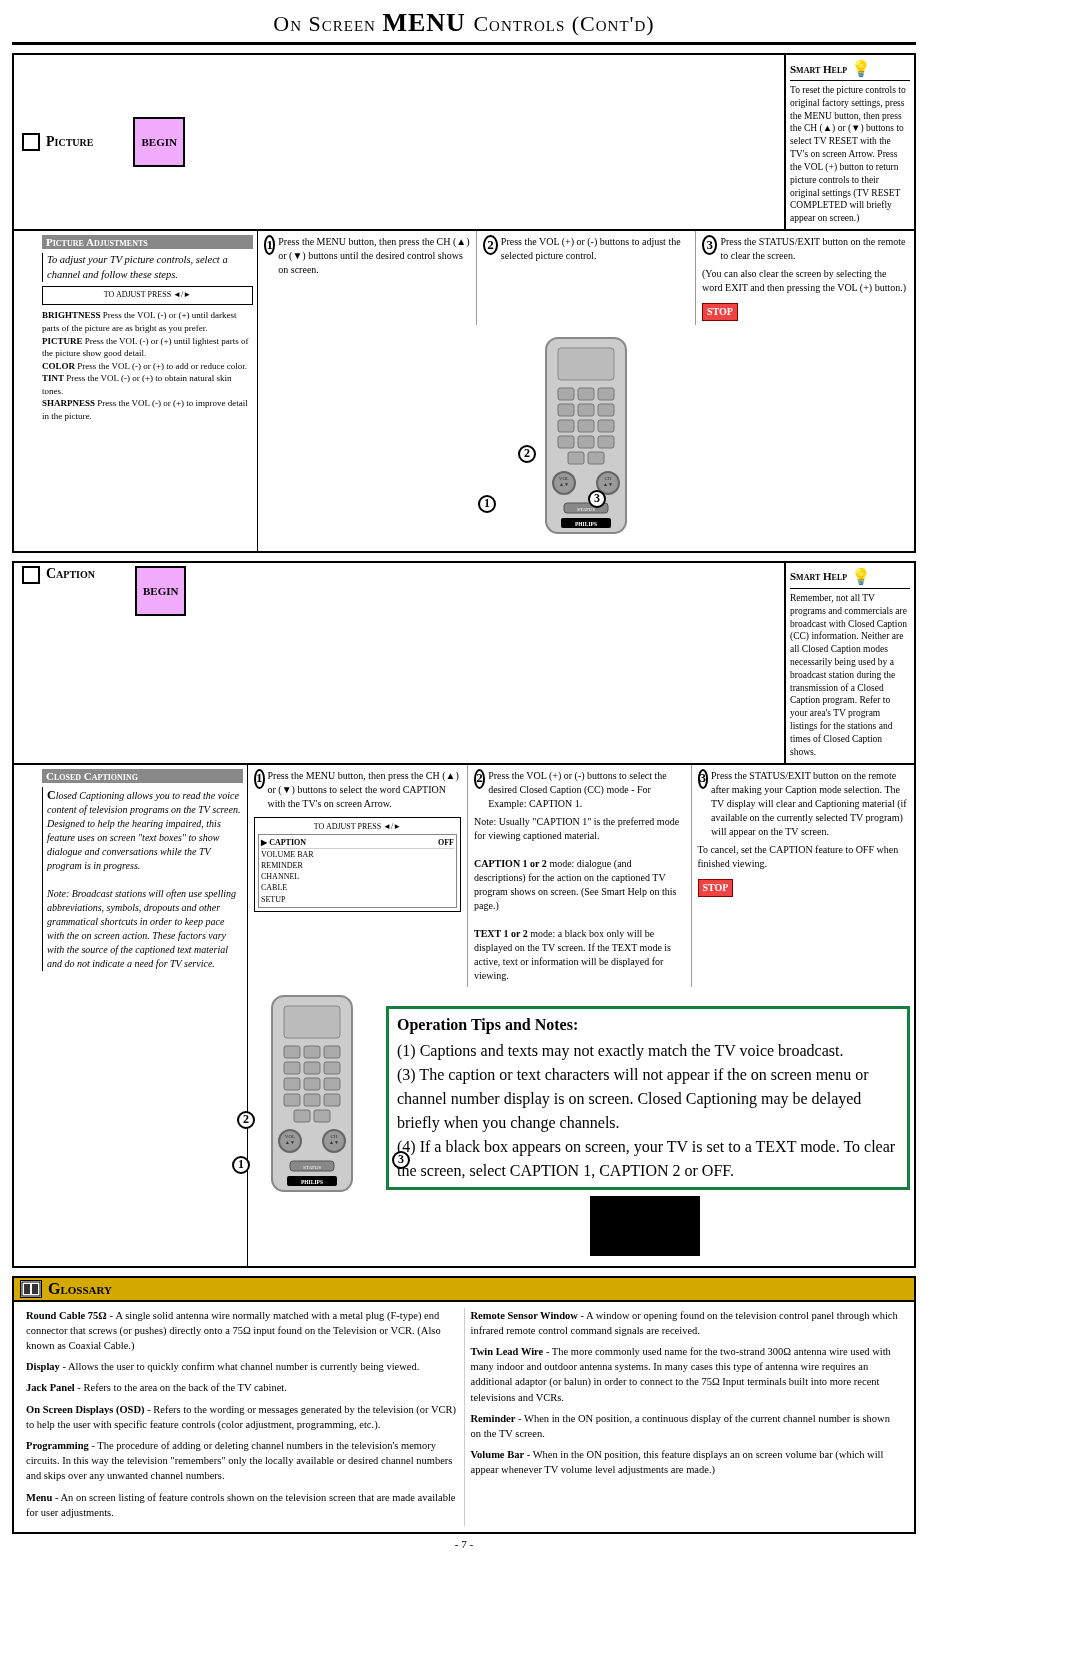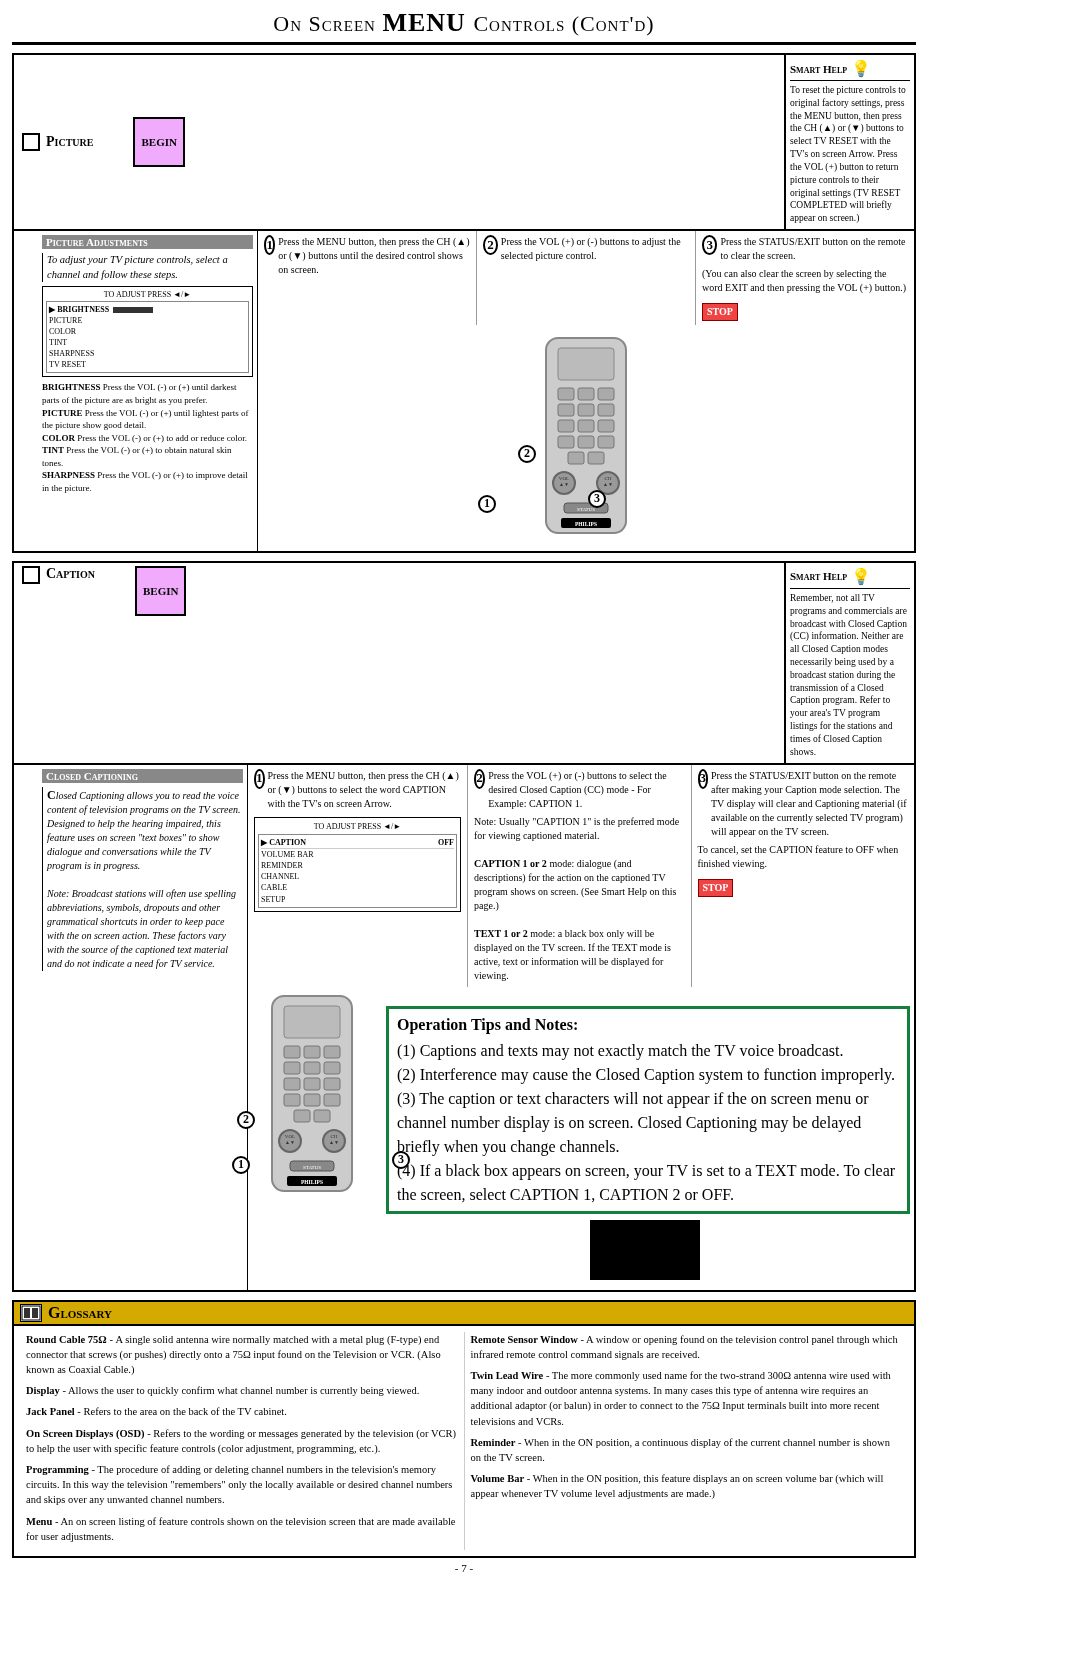--- a/index.html
+++ b/index.html
@@ -340,31 +340,20 @@
     </div>
 
     <div class="section-inner">
 
       <div class="left-panel">
         <div class="left-panel-title">Picture Adjustments</div>
         <div class="left-panel-italic">To adjust your TV picture controls, select a channel and follow these steps.</div>
 
         <div class="screen-mockup">
           <div class="screen-mockup-header">TO ADJUST PRESS ◄/►</div>
-          <div class="screen-mockup-menu">
-            <div class="menu-item menu-item-active">
-              <span>▶ BRIGHTNESS </span>
-              <span class="brightness-bar" style="width:40px;"></span>
-            </div>
-            <div class="menu-item">PICTURE</div>
-            <div class="menu-item">COLOR</div>
-            <div class="menu-item">TINT</div>
-            <div class="menu-item">SHARPNESS</div>
-            <div class="menu-item">TV RESET</div>
-          </div>
         </div>
 
         <div class="adjustment-text">
           <p><span class="term">BRIGHTNESS</span> Press the VOL (-) or (+) until darkest parts of the picture are as bright as you prefer.</p>
           <p><span class="term">PICTURE</span> Press the VOL (-) or (+) until lightest parts of the picture show good detail.</p>
           <p><span class="term">COLOR</span> Press the VOL (-) or (+) to add or reduce color.</p>
           <p><span class="term">TINT</span> Press the VOL (-) or (+) to obtain natural skin tones.</p>
           <p><span class="term">SHARPNESS</span> Press the VOL (-) or (+) to improve detail in the picture.</p>
         </div>
       </div>
@@ -572,21 +561,20 @@
             </div>
             <div style="position:absolute; right:-20px; top:160px;">
               <span class="label-circle">3</span>
             </div>
           </div>
 
           <div class="remote-right-info">
             <div class="operation-tips">
               <div class="tips-title">Operation Tips and Notes:</div>
               <div>(1) Captions and texts may not exactly match the TV voice broadcast.</div>
-              <div>(2) Interference may cause the Closed Caption system to function improperly.</div>
               <div>(3) The caption or text characters will not appear if the on screen menu or channel number display is on screen. Closed Captioning may be delayed briefly when you change channels.</div>
               <div>(4) If a black box appears on screen, your TV is set to a TEXT mode. To clear the screen, select CAPTION 1, CAPTION 2 or OFF.</div>
             </div>
             <div class="black-box"></div>
           </div>
         </div>
       </div>
     </div>
   </div>
 

